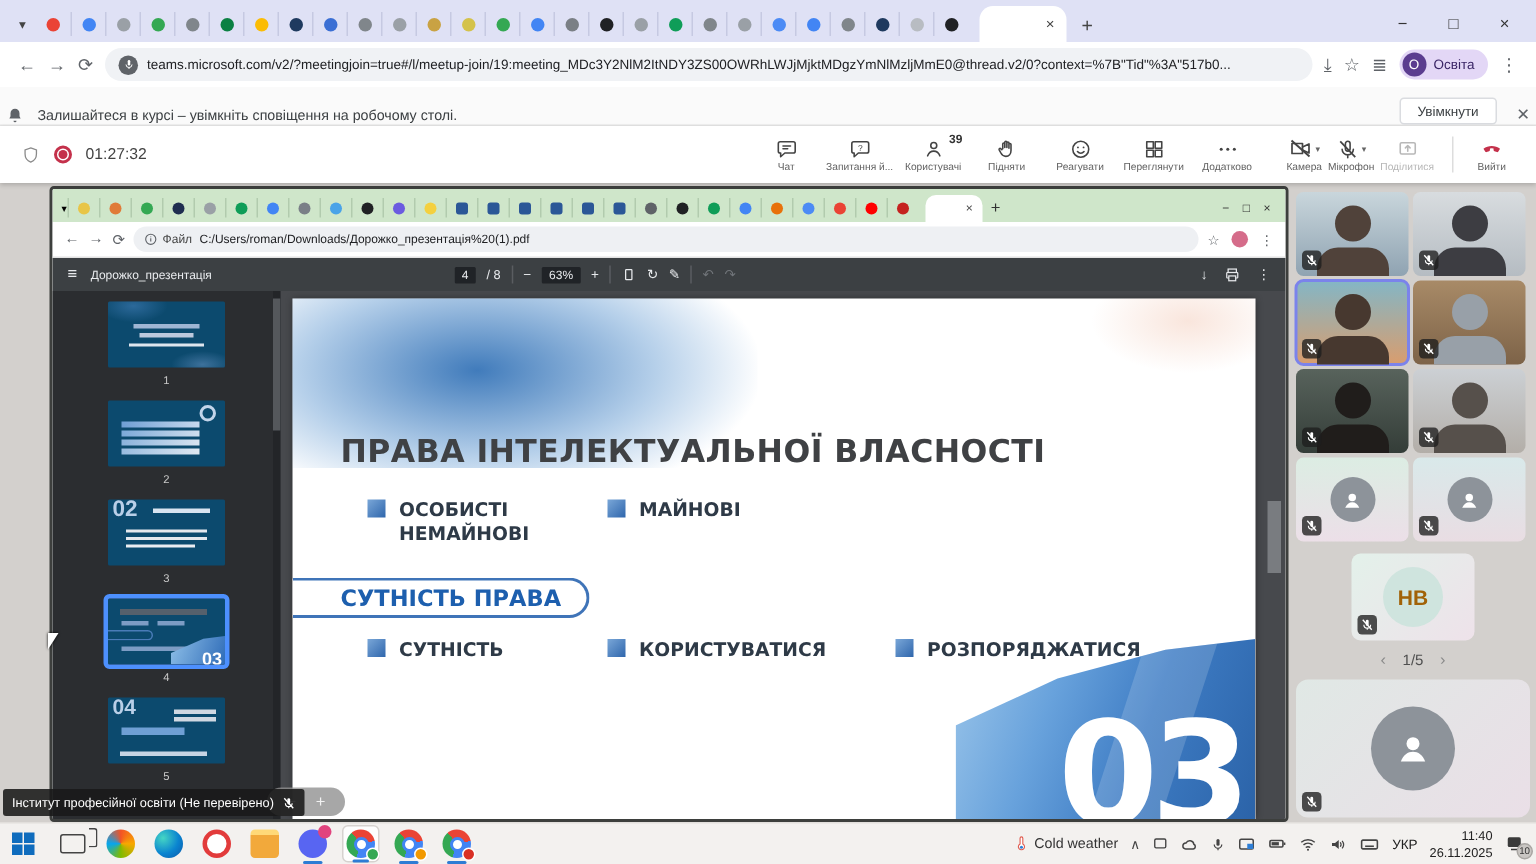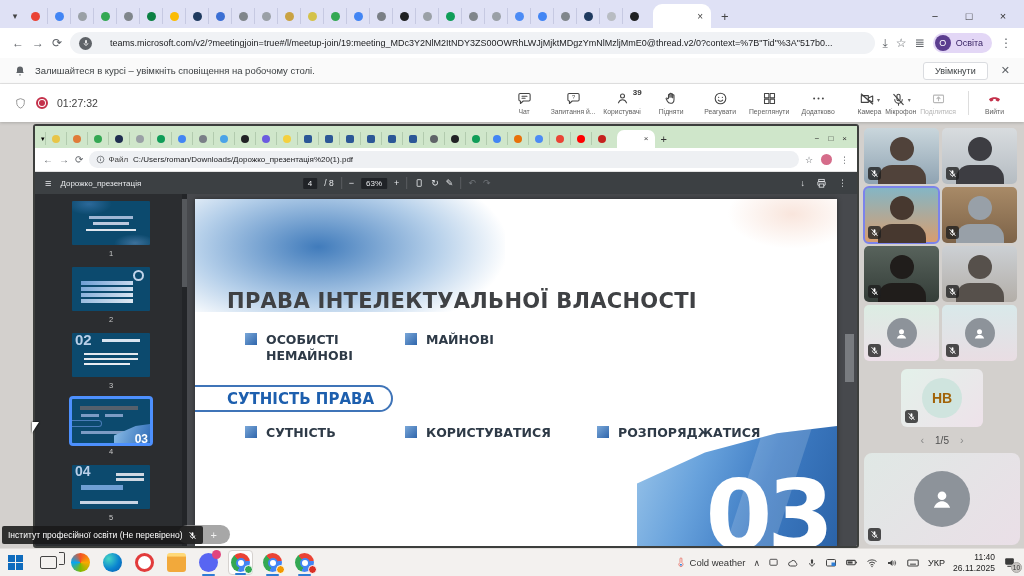--- a/index.html
+++ b/index.html
@@ -16,41 +16,41 @@
   .fav{width:9px;height:9px;border-radius:50%;}
   .ntab{width:58px;height:24px;background:#fff;border-radius:9px 9px 0 0;margin-left:8px;display:flex;align-items:center;justify-content:flex-end;padding:0 8px;}
   .tabx{font-size:10px;color:#444;cursor:pointer;}
   .plus{margin-left:10px;font-size:13px;color:#444;}
   .wctl{margin-left:auto;display:flex;align-items:center;}
   .wbtn{width:34px;text-align:center;font-size:11px;color:#333;}
 
   
   .nav{position:absolute;left:0;top:28px;right:0;height:30px;background:#fff;display:flex;align-items:center;gap:8px;padding:0 12px;}
   .nbtn{font-size:12px;color:#5f6368;}
-  .addr{flex:1;height:22px;background:#f0f2f5;border-radius:11px;display:flex;align-items:center;gap:18px;padding:0 9px;font-size:9px;color:#202124;white-space:nowrap;overflow:hidden;}
+  .addr{flex:1;height:22px;background:#f0f2f5;border-radius:11px;display:flex;align-items:center;gap:6px;padding:0 9px;font-size:9px;color:#202124;white-space:nowrap;overflow:hidden;}
   .addr .mic{width:13px;height:13px;border-radius:50%;background:#5f6368;display:flex;align-items:center;justify-content:center;flex:0 0 auto;}
   .urltxt{overflow:hidden;text-overflow:ellipsis;}
   .prof{height:20px;background:#e3d7f6;border-radius:10px;display:flex;align-items:center;gap:5px;padding:0 9px 0 2px;}
   .prof .pava{width:16px;height:16px;border-radius:50%;background:#5b3d8f;color:#fff;font-size:9px;display:flex;align-items:center;justify-content:center;}
   .prof .plbl{font-size:9px;color:#3a2566;}
 
   
-  .nb{position:absolute;left:0;top:58px;right:0;height:26px;background:#fafafa;border-bottom:1px solid #e4e4e4;display:flex;align-items:center;gap:9px;padding:0 14px;font-size:9.5px;color:#3c4043;}
+  .nb{position:absolute;left:0;top:58px;right:0;height:26px;background:#fafafa;border-bottom:1px solid #e4e4e4;display:flex;align-items:flex-end;gap:9px;padding:0 4px;font-size:9.5px;color:#3c4043;}
   .enable{margin-left:auto;background:#fff;border:1px solid #dadce0;border-radius:3px;padding:3px 11px;font-size:9px;color:#3c4043;cursor:pointer;}
   .nbx{font-size:11px;color:#5f6368;margin-left:4px;cursor:pointer;}
 
   
   .tb{position:absolute;left:0;top:84px;right:0;height:38px;background:#fff;box-shadow:0 1px 3px rgba(0,0,0,.18);display:flex;align-items:center;padding:0 14px;z-index:5;}
   .tbl{display:flex;align-items:center;gap:9px;}
   .recdot{width:12px;height:12px;border-radius:50%;border:2px solid #c4314b;display:flex;align-items:center;justify-content:center;}
   .recdot i{width:6px;height:6px;border-radius:50%;background:#c4314b;}
   .timer{font-size:10.5px;color:#424242;}
   .acts{margin-left:auto;display:flex;align-items:flex-end;gap:2px;}
   .action{width:47px;display:flex;flex-direction:column;align-items:center;gap:1px;cursor:pointer;padding:2px 0;}
-  .aicon{position:relative;height:16px;display:flex;}
+  .aicon{position:relative;height:16px;display:flex;align-items:center;}
   .abadge{position:absolute;top:-3px;right:-12px;font-size:8px;color:#333;font-weight:bold;font-style:normal;}
   .albl{font-size:6.8px;color:#616161;white-space:nowrap;}
   .dev{display:flex;align-items:flex-end;gap:0;margin-left:14px;}
   .devb{display:flex;flex-direction:column;align-items:center;gap:1px;padding:2px 2px;cursor:pointer;}
   .devrow{display:flex;align-items:center;gap:2px;height:16px;}
   .dchev{font-size:6px;color:#666;}
   .disabled .albl{color:#b5b5b5;}
   .vsep{width:1px;height:24px;background:#ddd;margin:0 10px;}
   .leave{display:flex;flex-direction:column;align-items:center;gap:1px;cursor:pointer;padding:2px 6px;}
 

